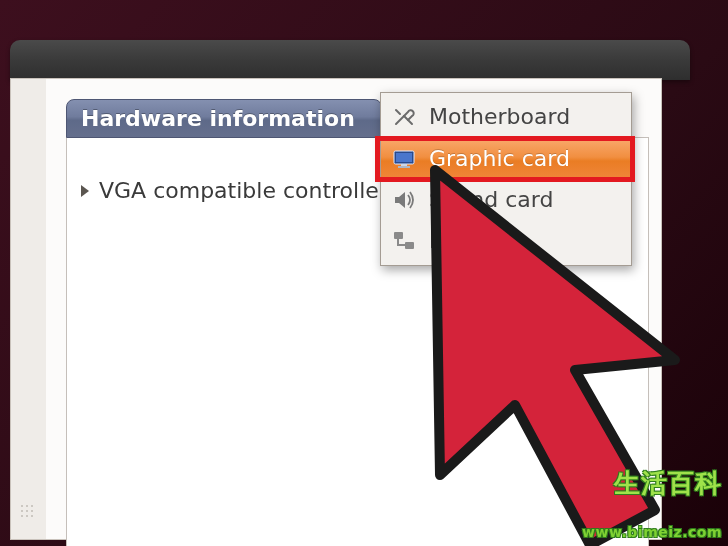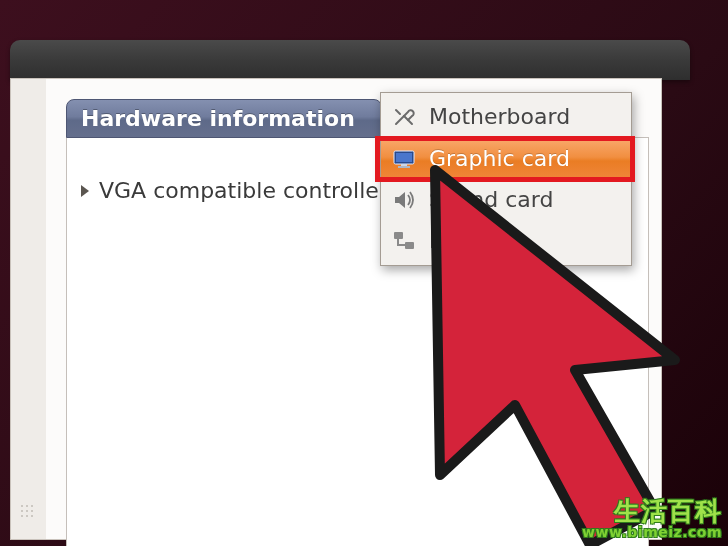--- a/index.html
+++ b/index.html
@@ -176,20 +176,21 @@
     font-weight: 900;
     color: #9fe24a;
     letter-spacing: 1px;
     margin-top: 37px;
   }
   .watermark .line2 {
     font-size: 14px;
     font-weight: 700;
     color: #7fd233;
     letter-spacing: 0.5px;
+    margin-top: 28px;
   }
 </style>
 </head>
 <body>
 
 <div class="stage">
 
   <div class="topbar"></div>
 
   <div class="appwin">

